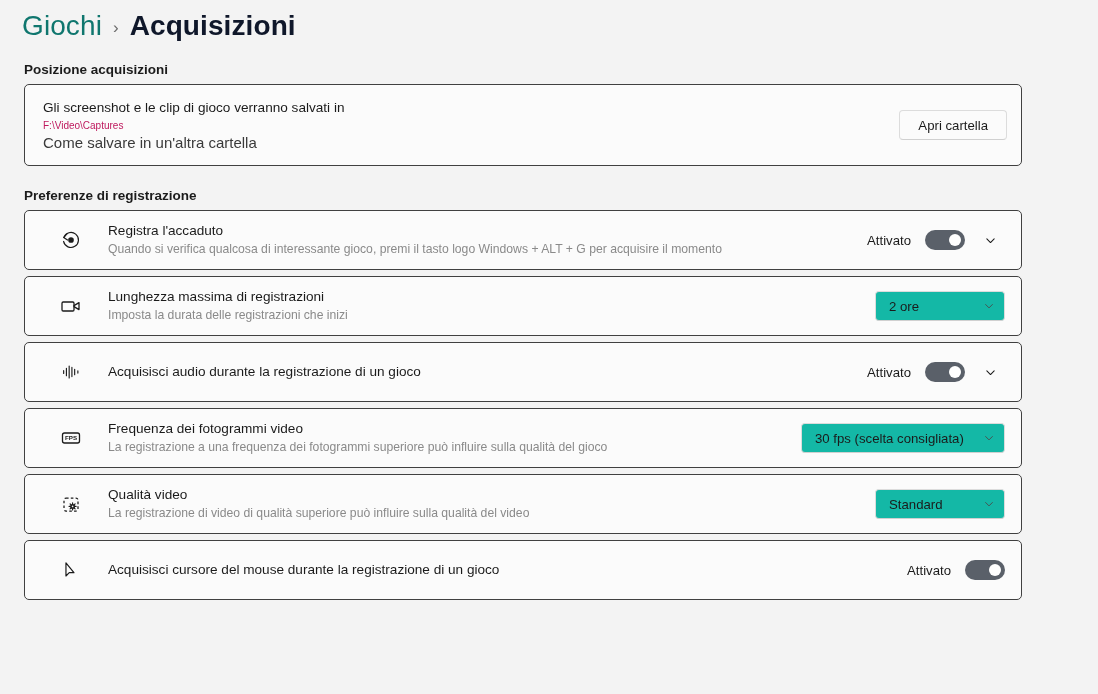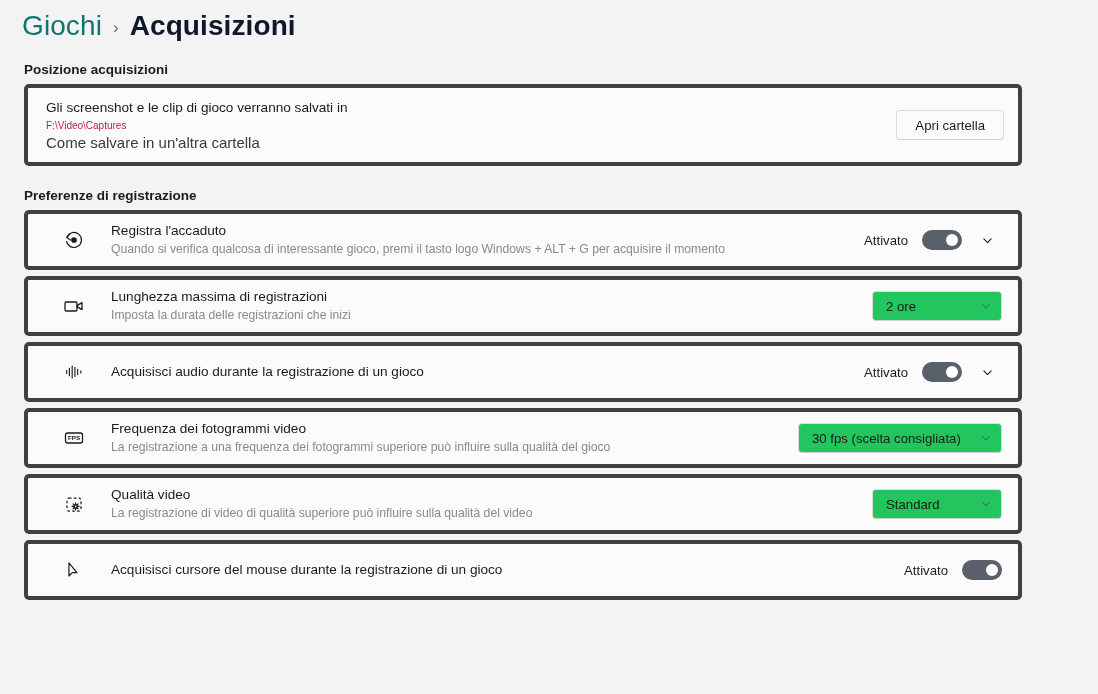--- a/index.html
+++ b/index.html
@@ -60,21 +60,21 @@
   }
   .section-label.first { margin-top: 16px; }
   .section-label.second { margin-top: 22px; }
 
   
   .card {
     position: relative;
     margin: 0 0 6px 24px;
     width: 998px;
     background: #fbfbfb;
-    border: 4px solid #404040;
+    border: 1px solid #404040;
     border-radius: 5px;
     box-sizing: border-box;
     display: flex;
     align-items: center;
   }
 
   .card.location {
     height: 82px;
     padding: 0 14px 0 18px;
     background: #fbfbfb;
@@ -187,21 +187,21 @@
     justify-content: center;
     margin-left: 10px;
     cursor: pointer;
     border-radius: 4px;
     flex: 0 0 auto;
   }
 
   .dropdown {
     height: 30px;
     min-width: 130px;
-    background: #22c55e;
+    background: #14b8a6;
     border: 1px solid #dcdcdc;
     border-bottom-color: #d0d0d0;
     border-radius: 4px;
     display: flex;
     align-items: center;
     justify-content: space-between;
     padding: 0 9px 0 13px;
     cursor: pointer;
     box-sizing: border-box;
   }

